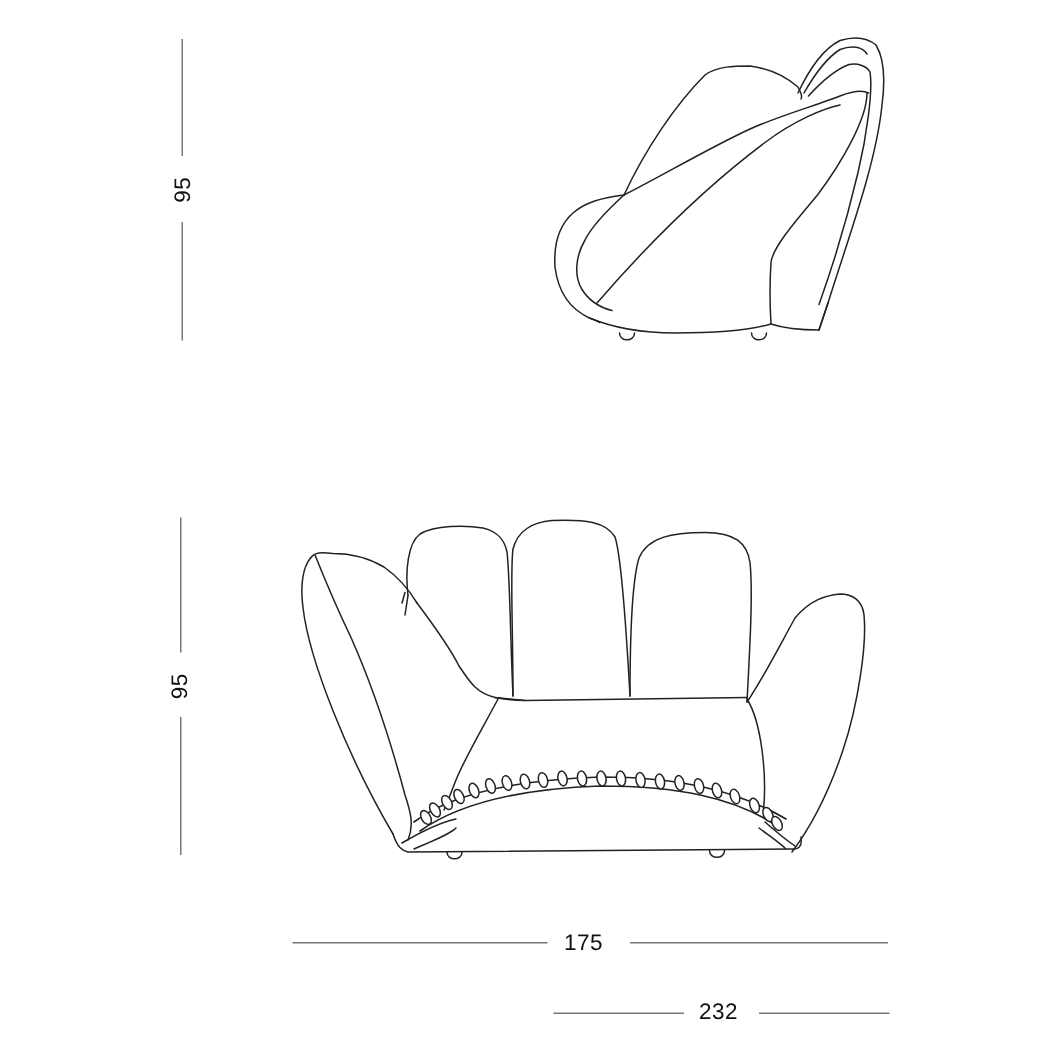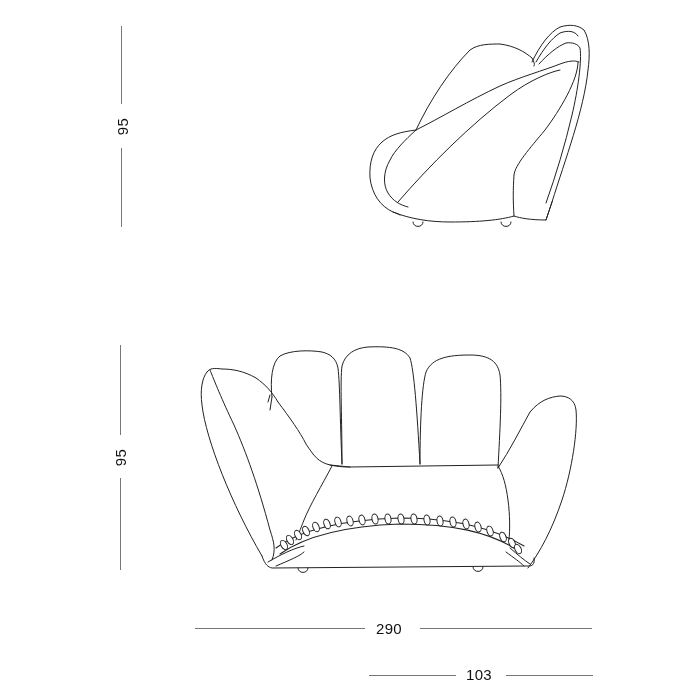--- a/index.html
+++ b/index.html
@@ -20,25 +20,25 @@
 
   <div class="dim-line" style="left:121px; top:26px; width:1px; height:78px;"></div>
   <div class="dim-label vertical" style="left:110px; top:119px; width:24px; text-align:center;">95</div>
   <div class="dim-line" style="left:121px; top:148px; width:1px; height:79px;"></div>
 
   <div class="dim-line" style="left:120px; top:345px; width:1px; height:90px;"></div>
   <div class="dim-label vertical" style="left:108px; top:450px; width:24px; text-align:center;">95</div>
   <div class="dim-line" style="left:120px; top:478px; width:1px; height:92px;"></div>
 
   <div class="dim-line" style="left:195px; top:628px; width:170px; height:1px;"></div>
-  <div class="dim-label" style="left:376px; top:621px;">290</div>
+  <div class="dim-label" style="left:376px; top:621px;">175</div>
   <div class="dim-line" style="left:420px; top:628px; width:172px; height:1px;"></div>
 
   <div class="dim-line" style="left:369px; top:675px; width:87px; height:1px;"></div>
-  <div class="dim-label" style="left:466px; top:667px;">103</div>
+  <div class="dim-label" style="left:466px; top:667px;">232</div>
   <div class="dim-line" style="left:506px; top:675px; width:87px; height:1px;"></div>
 
   <svg class="drawing" width="700" height="700" viewBox="0 0 700 700">
     <g>
 
       <path d="M416,130 C430,100 450,70 470,50 C478,44 490,44 500,44 C515,46 525,52 532,58 C534,62 535,64 534,66"></path>
 
       <path d="M532,62 C540,45 550,32 560,27 C570,24 578,25 584,30 C590,40 590,55 588,70 C584,110 565,160 552,202"></path>
       <path d="M536,62 C544,48 552,38 560,33 C568,30 575,31 578,36"></path>
       <path d="M539,64 C548,54 558,46 566,43 C572,42 578,44 580,48 C582,60 578,90 572,115 C565,145 556,175 546,203"></path>

